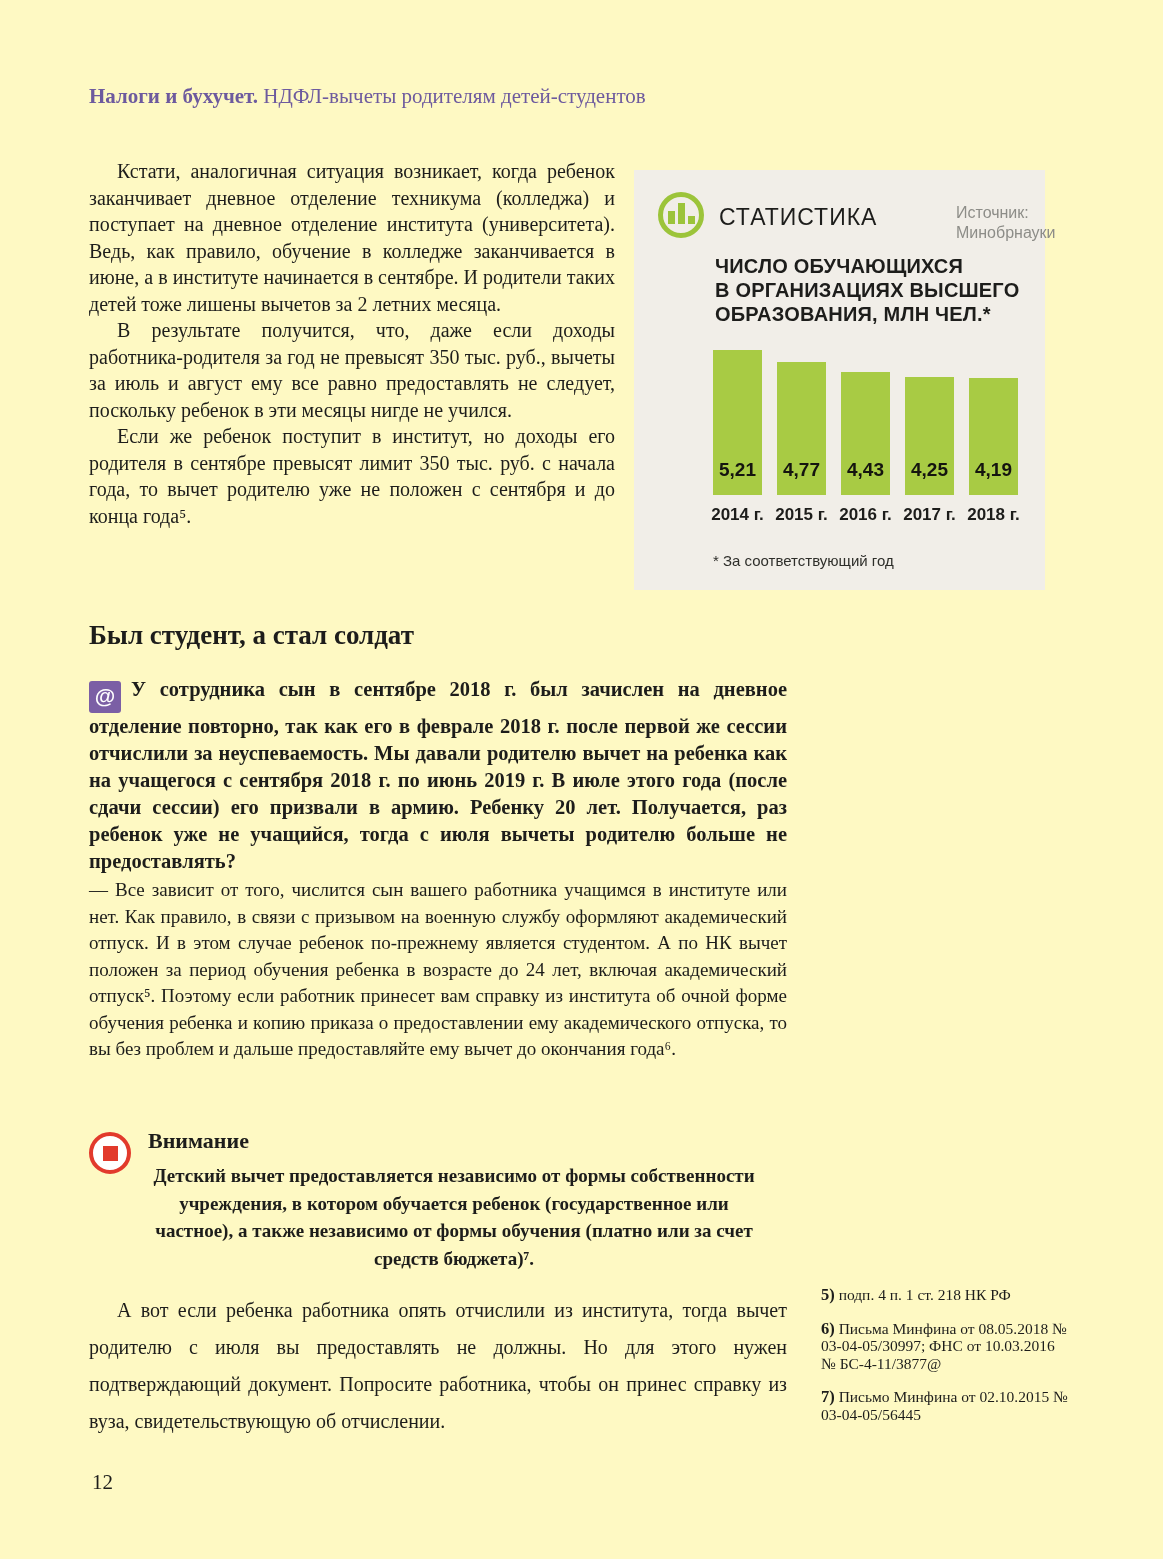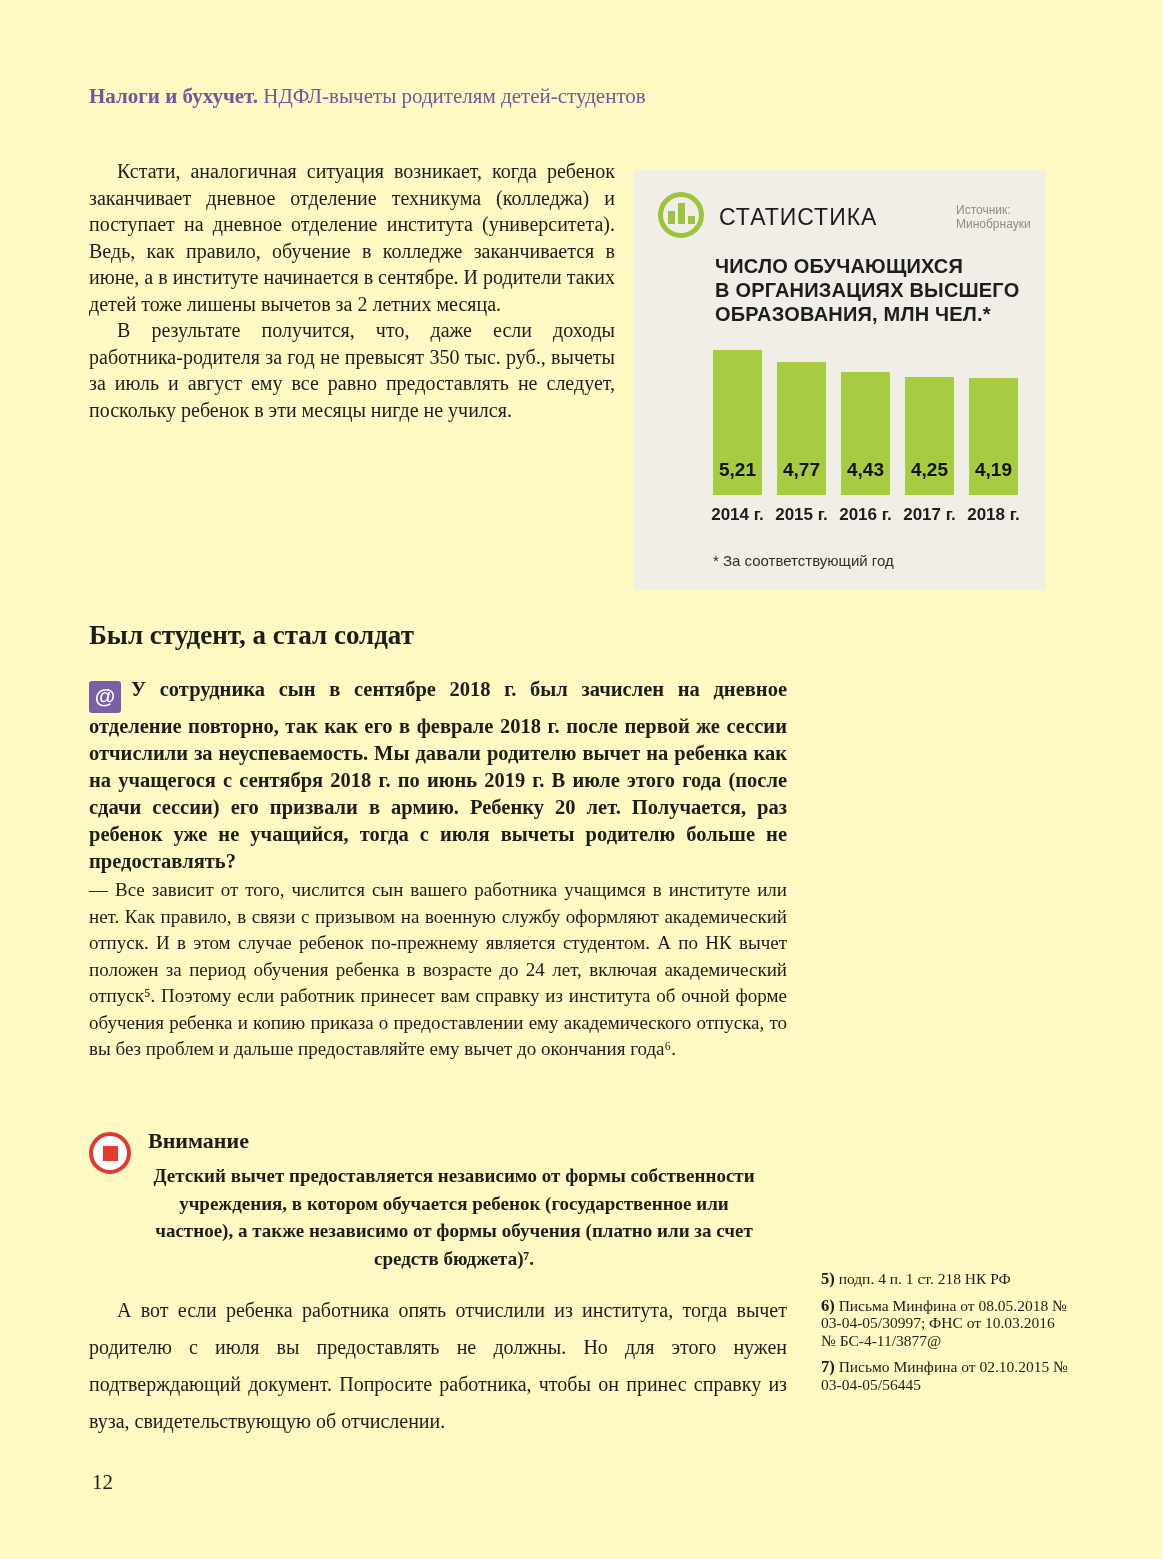--- a/index.html
+++ b/index.html
@@ -18,21 +18,21 @@
 
   
   .stat-panel{position:absolute;left:634px;top:170px;width:411px;height:420px;background:#f1eee8;
               font-family:"Liberation Sans","DejaVu Sans",sans-serif;color:#1d1d1b;}
   .stat-icon{position:absolute;left:24px;top:22px;width:46px;height:46px;border:5px solid #9cc43a;
              border-radius:50%;box-sizing:border-box;display:flex;align-items:flex-end;justify-content:center;
              gap:3px;padding-bottom:9px;}
   .stat-icon i{display:block;background:#9cc43a;width:7px;}
   .b1{height:13px}.b2{height:21px}.b3{height:8px}
   .stat-label{position:absolute;left:64px;top:34px;font-size:23px;letter-spacing:1px;margin-left:21px;}
-  .stat-source{position:absolute;left:322px;top:33px;font-size:12px;line-height:14px;color:#8d8d88;white-space:pre-line;}
+  .stat-source{position:absolute;left:322px;top:33px;font-size:16px;line-height:20px;color:#8d8d88;white-space:pre-line;}
   .stat-title{position:absolute;left:81px;top:84px;margin:0;font-size:20px;line-height:24px;font-weight:bold;
               white-space:pre-line;letter-spacing:.2px;}
   .chart{position:absolute;left:79px;top:180px;height:145px;display:flex;align-items:flex-end;gap:15px;}
   .bar-col{position:relative;width:49px;}
   .bar{position:relative;width:49px;}
   .bar-value{position:absolute;bottom:14px;left:0;right:0;text-align:center;font-weight:bold;font-size:19px;color:#14140f;}
   .bar-year{position:absolute;top:100%;margin-top:10px;left:50%;transform:translateX(-50%);
             white-space:nowrap;font-weight:bold;font-size:17px;}
   .stat-footnote{position:absolute;left:79px;top:382px;font-size:15px;color:#2e2e2a;}
 
@@ -54,39 +54,40 @@
   .att-square{width:15px;height:15px;background:#e23a2c;}
   .att-content{margin-left:59px;}
   .att-content h4{margin:0;font-size:22px;font-weight:bold;}
   .att-content p{margin:8px 0 0;font-size:19px;font-weight:bold;line-height:27.5px;text-align:center;}
 
   
   .closing{position:absolute;left:89px;top:1292px;width:698px;font-size:20px;line-height:37px;text-align:justify;margin:0;}
 
   
   .footnotes{position:absolute;left:821px;top:1270px;width:248px;font-size:15.5px;line-height:17.5px;}
-  .fn{margin:0 0 9px;}
+  .fn{margin:16px 0 9px;}
   .fn b{font-size:16.5px;}
 
   
   .page-number{position:absolute;left:92px;top:1470px;font-size:21px;}
 </style>
 </head>
 <body>
 
 <div class="page">
 
   <div class="header">
     <span class="brand">Налоги и бухучет.</span>
     <span class="topic">НДФЛ-вычеты родителям детей-студентов</span>
   </div>
 
   <div class="col-left">
     <p class="body indent">Кстати, аналогичная ситуация возникает, когда ребенок заканчивает дневное отделение техникума (колледжа) и поступает на дневное отделение института (университета). Ведь, как правило, обучение в колледже заканчивается в июне, а в институте начинается в сентябре. И родители таких детей тоже лишены вычетов за 2 летних месяца.</p>
     <p class="body indent">В результате получится, что, даже если доходы работника-родителя за год не превысят 350 тыс. руб., вычеты за июль и август ему все равно предоставлять не следует, поскольку ребенок в эти месяцы нигде не учился.</p>
+    <p class="body indent">Если же ребенок поступит в институт, но доходы его родителя в сентябре превысят лимит 350 тыс. руб. с начала года, то вычет родителю уже не положен с сентября и до конца года⁵.</p>
   </div>
 
   <aside class="stat-panel">
     <span class="stat-icon">
         <i class="b1"></i>
         <i class="b2"></i>
         <i class="b3"></i>
       </span>
     <div class="stat-label">СТАТИСТИКА</div>
     <div class="stat-source">Источник:

